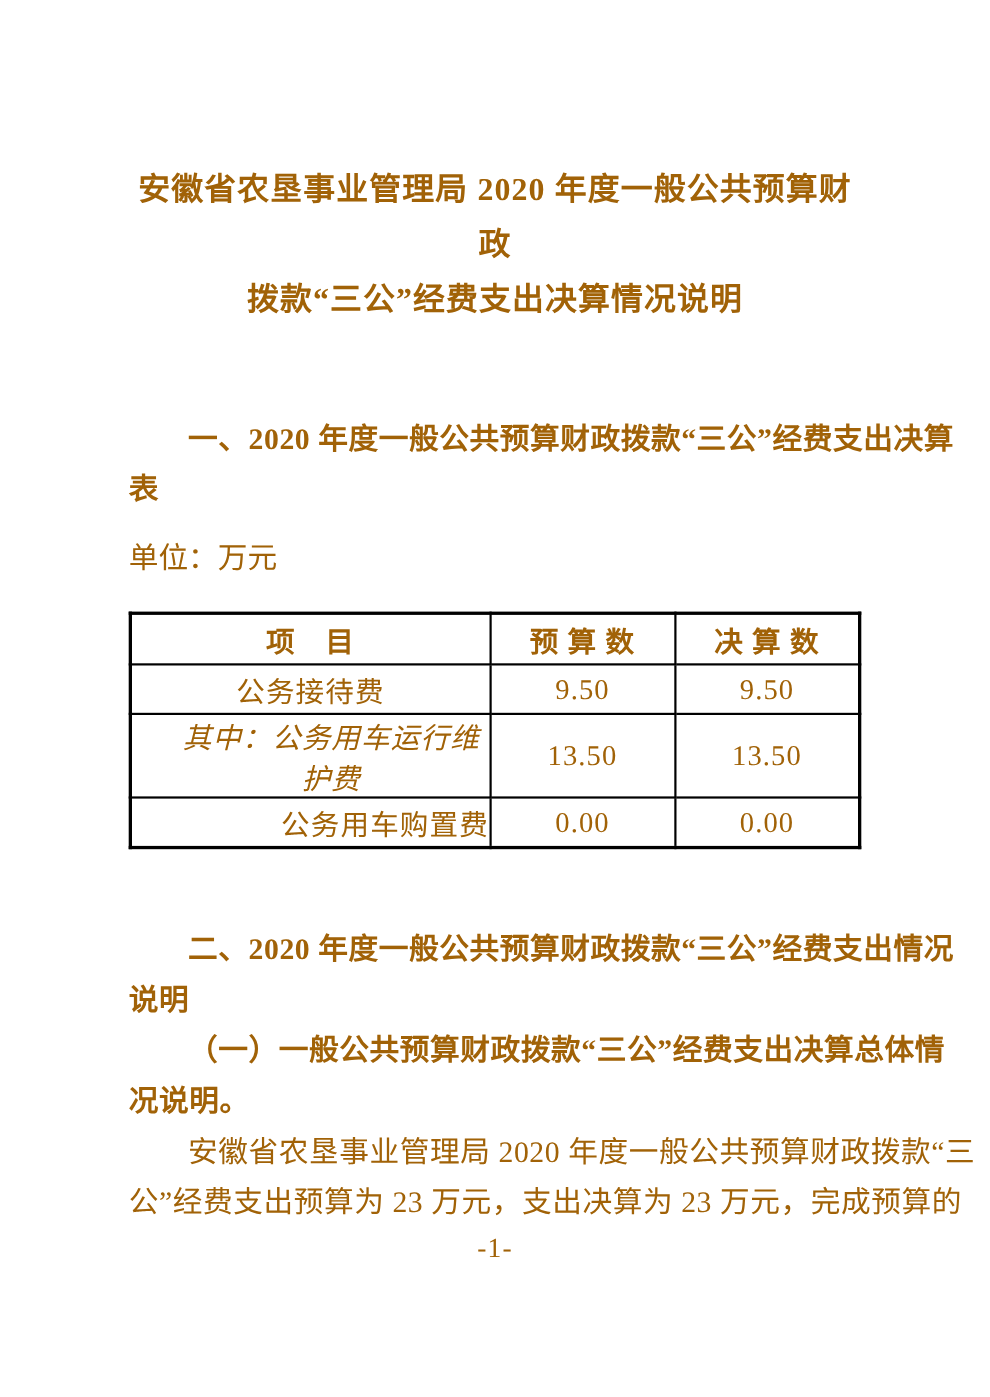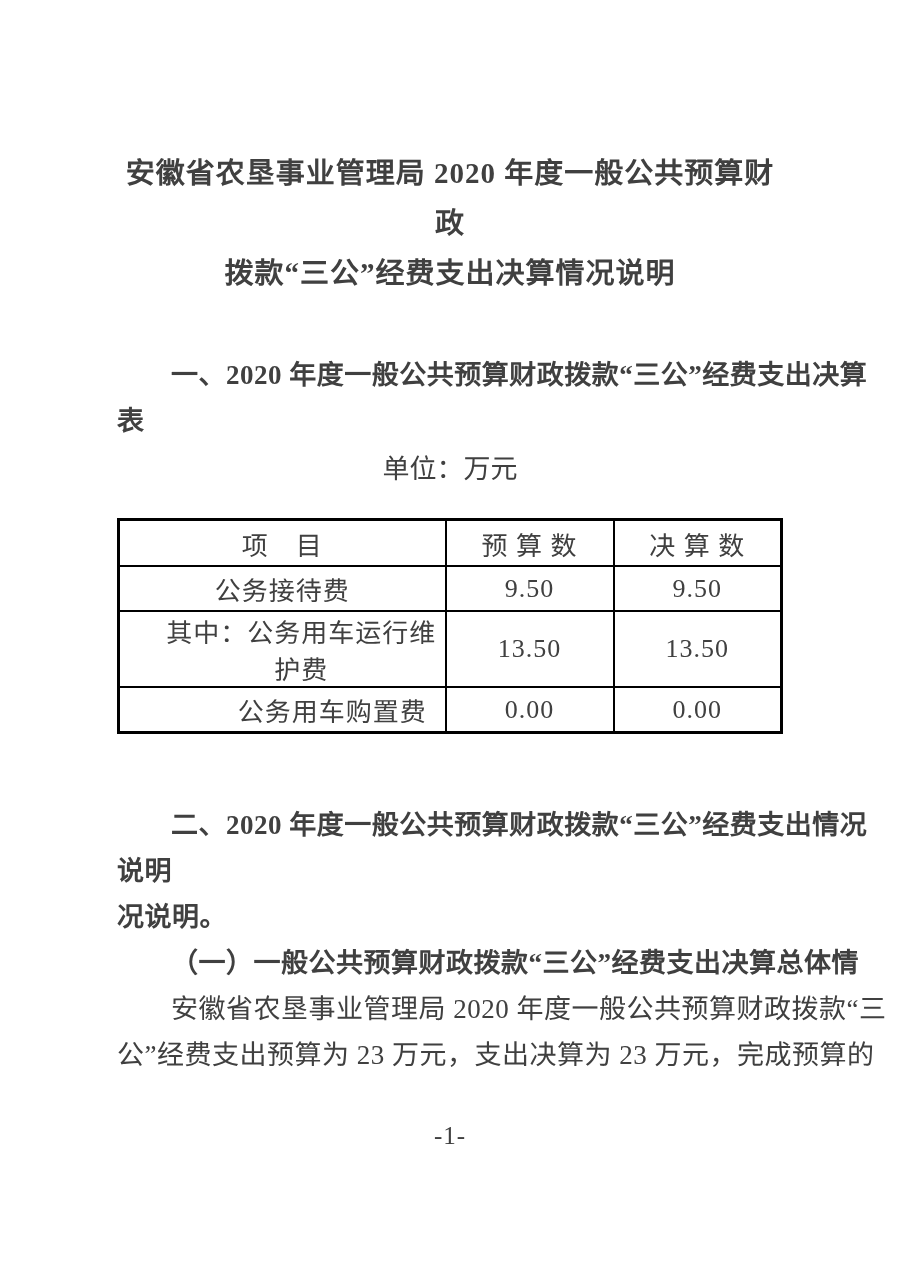--- a/index.html
+++ b/index.html
@@ -1,64 +1,64 @@
 <!DOCTYPE html>
 <html lang="zh-CN"><head>
 <meta charset="utf-8">
 <style>
   html,body{margin:0;padding:0;background:#ffffff;}
   .page{
     position:relative;
     width:900px;height:1270px;
-    background:#ffffff;color:#404040;
+    background:#ffffff;color:#a16207;
     font-family:"Liberation Serif","DejaVu Serif",serif;
     overflow:hidden;
   }
   .content{position:absolute;left:117px;top:0;width:666px;}
 
   
   .doc-title{
     padding-top:148px;
     text-align:center;
     font-size:29px;font-weight:700;
     line-height:50px;
     letter-spacing:1px;
   }
 
   
   .line{font-size:27px;line-height:46px;letter-spacing:.5px;}
   .bold{font-weight:700;}
   .indent{text-indent:2em;}
   .fill{text-align:justify;text-align-last:justify;white-space:nowrap;}
 
-  .sec1{margin-top:54px;}
-  .unit-line{margin-top:2px;text-align:center;font-size:27px;line-height:46px;}
+  .sec1{margin-top:78px;}
+  .unit-line{margin-top:16px;text-align:left;font-size:27px;line-height:46px;}
 
   
   table.budget{
     margin-top:26px;
     border-collapse:collapse;
     table-layout:fixed;
     width:663px;
     border:3px solid #000;
   }
   table.budget th,table.budget td{
     border:2px solid #000;
     font-size:26px;
     padding:0;
     vertical-align:middle;
     height:43px;
     text-align:center;
     letter-spacing:1px;
   }
-  table.budget tr.head-row th{height:44px;font-weight:400;}
+  table.budget tr.head-row th{height:44px;font-weight:700;}
   table.budget tr.total-row td{font-weight:700;}
   td.label{text-align:left;padding-left:9px;}
-  tr.indent-1 td.label{padding-left:38px;}
-  tr.indent-2 td.label{padding-left:100px;}
+  tr.indent-1 td.label{padding-left:38px;font-style:italic;}
+  tr.indent-2 td.label{padding-left:100px;text-align:right;}
   td.num,th.num{font-family:"Liberation Serif","DejaVu Serif",serif;}
 
   .sec2{margin-top:68px;}
 
   .page-footer{
     position:absolute;left:0;right:0;top:1122px;
     text-align:center;font-size:25px;letter-spacing:1px;
   }
 </style>
 </head>
@@ -105,22 +105,22 @@
         <td class="label">公务用车购置费</td>
         <td class="num">0.00</td>
         <td class="num">0.00</td>
       </tr>
     </tbody>
       </table>
 
     <div class="sec2">
       <div class="line bold indent fill">二、2020 年度一般公共预算财政拨款“三公”经费支出情况</div>
       <div class="line bold">说明</div>
+      <div class="line bold indent fill">（一）一般公共预算财政拨款“三公”经费支出决算总体情</div>
       <div class="line bold">况说明。</div>
-      <div class="line bold indent fill">（一）一般公共预算财政拨款“三公”经费支出决算总体情</div>
       <div class="line indent fill">安徽省农垦事业管理局 2020 年度一般公共预算财政拨款“三</div>
       <div class="line fill">公”经费支出预算为 23 万元，支出决算为 23 万元，完成预算的</div>
     </div>
 
   </div>
 
   <div class="page-footer">-1-</div>
 </div>
 
 </body></html>

